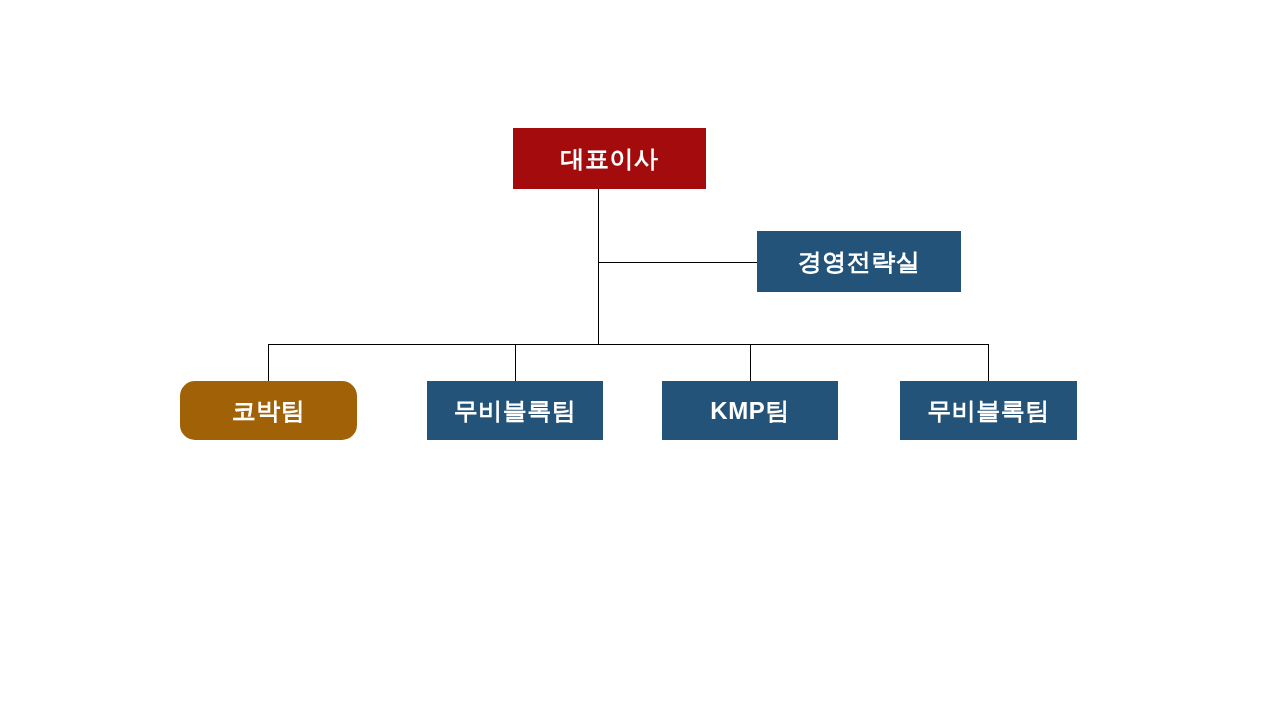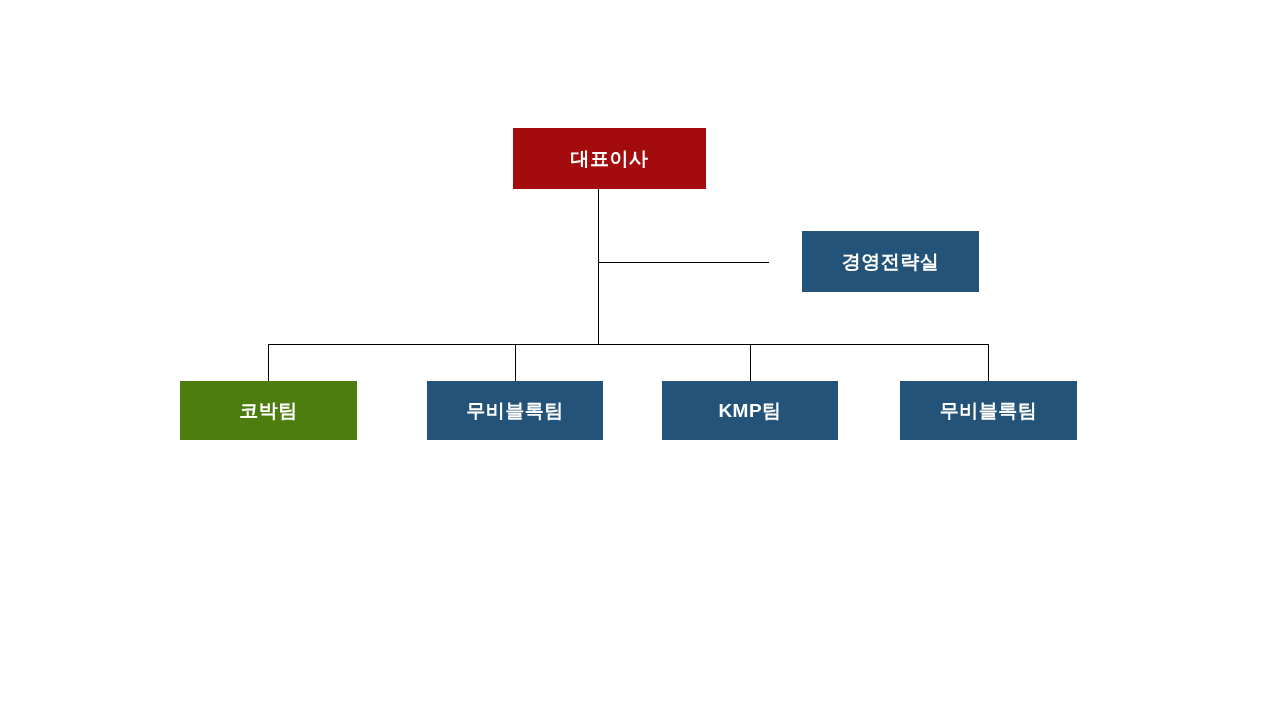--- a/index.html
+++ b/index.html
@@ -15,28 +15,28 @@
     overflow: hidden;
     font-family: "Liberation Sans", "DejaVu Sans", sans-serif;
   }
   .node {
     position: absolute;
     display: flex;
     align-items: center;
     justify-content: center;
     color: #ffffff;
     font-weight: bold;
-    font-size: 19px;
+    font-size: 24px;
     letter-spacing: 0.5px;
     box-sizing: border-box;
     text-align: center;
   }
   
   .node-ceo        { left: 513px; top: 128px; width: 193px; height: 61px; }
-  .node-staff      { left: 802px; top: 231px; width: 177px; height: 61px; }
+  .node-staff      { left: 757px; top: 231px; width: 204px; height: 61px; }
   .node-team1      { left: 180px; top: 381px; width: 177px; height: 59px; }
   .node-team2      { left: 427px; top: 381px; width: 176px; height: 59px; }
   .node-team3      { left: 662px; top: 381px; width: 176px; height: 59px; }
   .node-team4      { left: 900px; top: 381px; width: 177px; height: 59px; }
   
   .connector {
     position: absolute;
     background: #000000;
   }
   .conn-main-vertical   { left: 598px; top: 189px; width: 1px;  height: 155px; }
@@ -61,21 +61,21 @@
   <div class="connector conn-stub-team4"></div>
 
   <div class="node node-ceo" style="background-color: rgb(163, 11, 13);">
     <span>대표이사</span>
   </div>
 
   <div class="node node-staff" style="background-color: rgb(35, 83, 120);">
     <span>경영전략실</span>
   </div>
 
-  <div class="node node-team1" style="background-color: #4d7c0f;">
+  <div class="node node-team1" style="background-color: #a16207; border-radius: 15px;">
     <span>코박팀</span>
   </div>
 
   <div class="node node-team2" style="background-color: rgb(35, 83, 120); text-align: right;">
     <span>무비블록팀</span>
   </div>
 
   <div class="node node-team3" style="background-color: rgb(35, 83, 120);">
     <span>KMP팀</span>
   </div>

